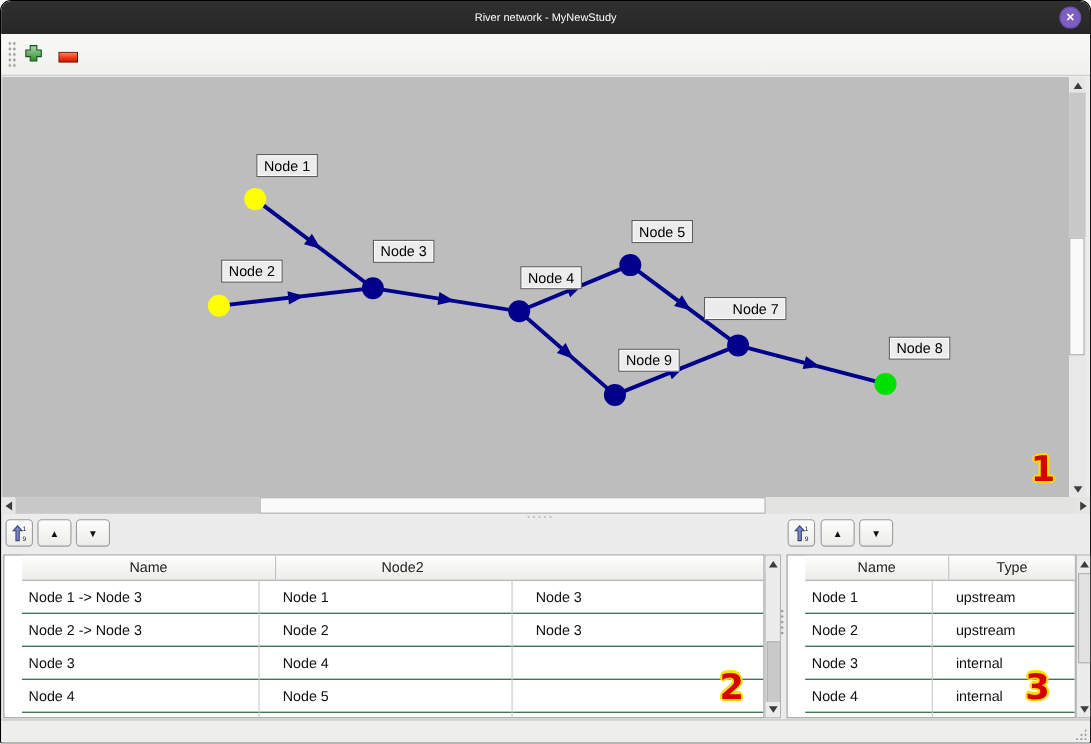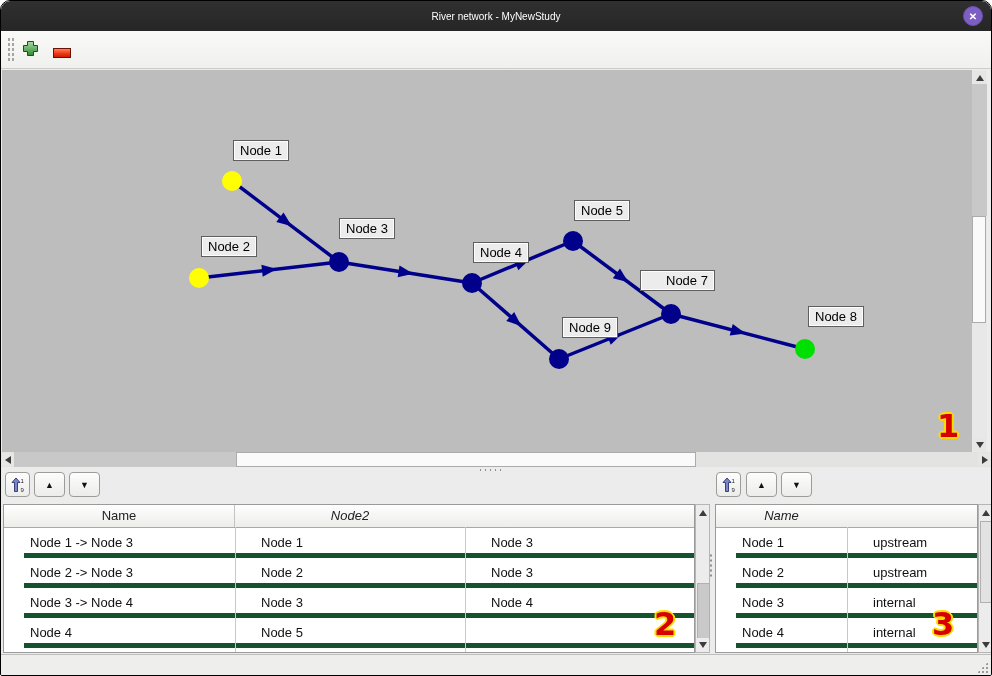--- a/index.html
+++ b/index.html
@@ -43,27 +43,27 @@
   
   .dots-h{position:absolute;left:477px;top:467px;width:26px;height:4px;
     background-image:radial-gradient(#8f8f8f 0.8px,transparent 1.1px);background-size:5px 4px;}
   .dots-v{position:absolute;left:708px;top:552px;width:4px;height:26px;
     background-image:radial-gradient(#8f8f8f 0.8px,transparent 1.1px);background-size:4px 5px;}
   
   .tool-btn{position:absolute;top:471px;height:25px;box-sizing:border-box;
     background:linear-gradient(#fdfdfd,#ececea);border:1px solid #9c9c98;border-radius:4px;
     display:flex;align-items:center;justify-content:center;font-size:9px;color:#111;}
   
-  .tbl{position:absolute;top:503px;background:#fff;border:1px solid #9a9a9a;box-sizing:border-box;overflow:hidden;}
+  .tbl{position:absolute;top:503px;background:#fff;border:1px solid #9a9a9a;box-sizing:border-box;overflow:hidden;padding-left:16px;}
   .left-tbl{left:2px;width:692px;height:149px;}
   .right-tbl{left:714px;width:263px;height:149px;}
   .tbl-head{display:grid;height:22px;background:linear-gradient(#fefefe,#ededea);border-bottom:1px solid #a8a8a8;}
   .tbl-head .hcell{font-size:13px;color:#222;text-align:center;line-height:21px;border-right:1px solid #c2c2c2;overflow:hidden;}
-  .tbl-head .hcell:last-child{border-right:none;font-style:italic;}
-  .tbl-row{display:grid;height:30px;box-sizing:border-box;border-bottom:5px solid #14532d;margin-left:20px;}
+  .tbl-head .hcell:last-child{border-right:none;}
+  .tbl-row{display:grid;height:30px;box-sizing:border-box;border-bottom:1px solid #14532d;}
   .tbl-row .cell{font-size:13px;color:#111;padding-left:6px;line-height:29px;overflow:hidden;white-space:nowrap;}
   .cols-3{grid-template-columns:231px 230px 1fr;}
   .cols-2{grid-template-columns:131px 1fr;}
   .vline{position:absolute;top:22px;bottom:0;width:1px;background:#c9c9c9;}
   .tbl-sb{position:absolute;top:503px;width:15px;height:149px;background:#ececec;border:1px solid #b5b5b5;box-sizing:border-box;}
   .tbl-sb .thumb{position:absolute;left:1px;width:11px;background:#c9c9c9;border:1px solid #b0b0b0;}
   
   .statusbar{position:absolute;left:0;right:0;top:653px;height:21px;background:#eeeeed;border-top:1px solid #bdbdbb;}
   .grip{position:absolute;right:3px;bottom:3px;width:11px;height:11px;
     background-image:radial-gradient(#9a9a9a 0.9px,transparent 1.2px);background-size:4px 4px;
@@ -214,21 +214,20 @@
           <div class="cell">Node 1 -&gt; Node 3</div>
           <div class="cell">Node 1</div>
           <div class="cell">Node 3</div>
         </div>
         <div class="tbl-row cols-3">
           <div class="cell">Node 2 -&gt; Node 3</div>
           <div class="cell">Node 2</div>
           <div class="cell">Node 3</div>
         </div>
         <div class="tbl-row cols-3">
-          <div class="cell">Node 3 -&gt; Node 4</div>
           <div class="cell">Node 3</div>
           <div class="cell">Node 4</div>
         </div>
         <div class="tbl-row cols-3">
           <div class="cell">Node 4</div>
           <div class="cell">Node 5</div>
         </div>
       </div>
     <div class="vline" style="left:231px"></div>
     <div class="vline" style="left:461px"></div>
@@ -239,20 +238,21 @@
       </div>
     <div class="thumb" style="top:78px;height:54px;"></div>
     <div class="sb-btn" style="left:0;top:133px;background:#ececec;">
         <div class="tri-down"></div>
       </div>
   </div>
 
   <div class="tbl right-tbl">
     <div class="tbl-head cols-2" id="nodes-head">
         <div class="hcell">Name</div>
+        <div class="hcell">Type</div>
       </div>
     <div id="nodes-body">
         <div class="tbl-row cols-2">
           <div class="cell">Node 1</div>
           <div class="cell">upstream</div>
         </div>
         <div class="tbl-row cols-2">
           <div class="cell">Node 2</div>
           <div class="cell">upstream</div>
         </div>

